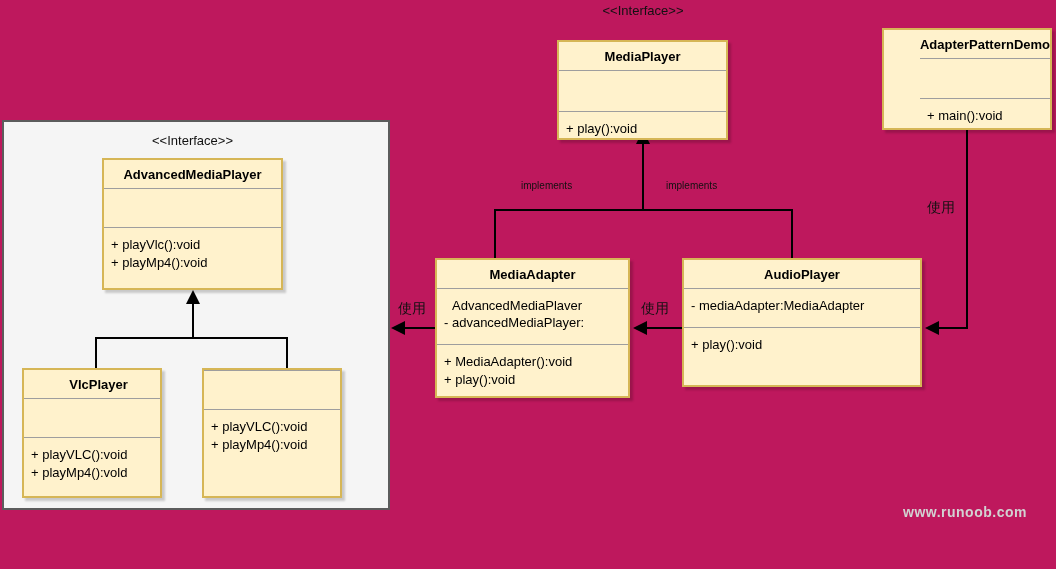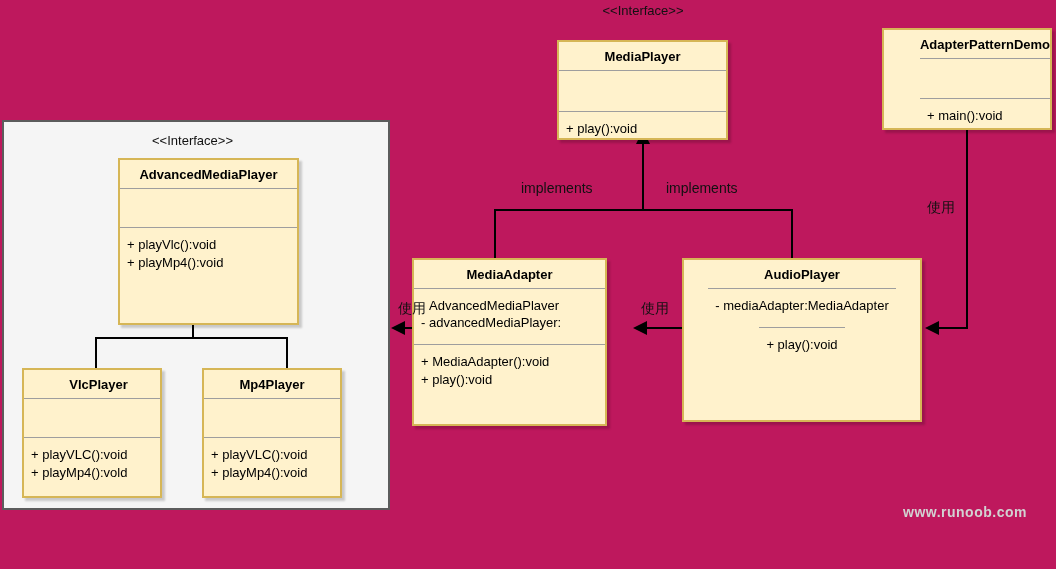--- a/index.html
+++ b/index.html
@@ -26,21 +26,21 @@
   .uml-sec{
     border-top:1px solid #9e9e9e;box-sizing:border-box;
     padding:8px 7px 0 7px;flex:0 0 auto;overflow:hidden;
   }
   .uml-sec.grow{flex:1 1 auto;}
   .member{white-space:nowrap;}
   .member.indent{padding-left:8px;}
   .member.lh18{line-height:18px;}
   .float-label{position:absolute;z-index:4;white-space:nowrap;}
   .stereotype{font-size:13px;color:#111;text-align:center;}
-  .edge-label{font-size:14px;color:#111;}
+  .edge-label{font-size:10px;color:#111;}
   .cjk-label{font-size:14px;color:#111;}
   .watermark{
     position:absolute;left:903px;top:504px;z-index:4;
     font-size:14px;font-weight:bold;color:#d2d2d2;letter-spacing:0.5px;
   }
 </style>
 </head>
 <body>
 
 <div class="canvas">
@@ -85,60 +85,59 @@
   </div>
 
   <div class="uml-class" style="left:882px;top:28px;width:170px;height:102px;padding-left:36px;">
     <div class="uml-title" style="height:28px;">AdapterPatternDemo</div>
     <div class="uml-sec" style="height:40px;"></div>
     <div class="uml-sec grow">
       <div class="member">+ main():void</div>
     </div>
   </div>
 
-  <div class="uml-class" style="left:118px;top:158px;width:181px;height:167px;">
+  <div class="uml-class" style="left:102px;top:158px;width:181px;height:132px;">
     <div class="uml-title" style="height:28px;">AdvancedMediaPlayer</div>
     <div class="uml-sec" style="height:39px;"></div>
     <div class="uml-sec grow">
       <div class="member lh18">+ playVlc():void</div>
       <div class="member lh18">+ playMp4():void</div>
     </div>
   </div>
 
   <div class="uml-class" style="left:22px;top:368px;width:140px;height:130px;">
     <div class="uml-title" style="height:28px;padding-left:13px;">VlcPlayer</div>
     <div class="uml-sec" style="height:39px;"></div>
     <div class="uml-sec grow">
       <div class="member lh18">+ playVLC():void</div>
       <div class="member lh18">+ playMp4():vold</div>
     </div>
   </div>
 
   <div class="uml-class" style="left:202px;top:368px;width:140px;height:130px;">
-    <div class="uml-title" style="height:28px;">Mp4Player</div>
     <div class="uml-sec" style="height:39px;"></div>
     <div class="uml-sec grow">
       <div class="member lh18">+ playVLC():void</div>
       <div class="member lh18">+ playMp4():void</div>
     </div>
   </div>
 
-  <div class="uml-class" style="left:412px;top:258px;width:195px;height:168px;">
+  <div class="uml-class" style="left:435px;top:258px;width:195px;height:140px;">
     <div class="uml-title" style="height:28px;">MediaAdapter</div>
     <div class="uml-sec" style="height:56px;">
       <div class="member indent">AdvancedMediaPlaver</div>
       <div class="member">- advancedMediaPlayer:</div>
     </div>
     <div class="uml-sec grow">
       <div class="member lh18">+ MediaAdapter():void</div>
       <div class="member lh18">+ play():void</div>
     </div>
   </div>
 
-  <div class="uml-class" style="left:682px;top:258px;width:240px;height:164px;align-items:center;">
+  <div class="uml-class" style="left:682px;top:258px;width:240px;height:129px;">
     <div class="uml-title" style="height:28px;">AudioPlayer</div>
     <div class="uml-sec" style="height:39px;">
       <div class="member">- mediaAdapter:MediaAdapter</div>
     </div>
     <div class="uml-sec grow">
       <div class="member">+ play():void</div>
     </div>
   </div>
 
   <div class="watermark">www.runoob.com</div>

